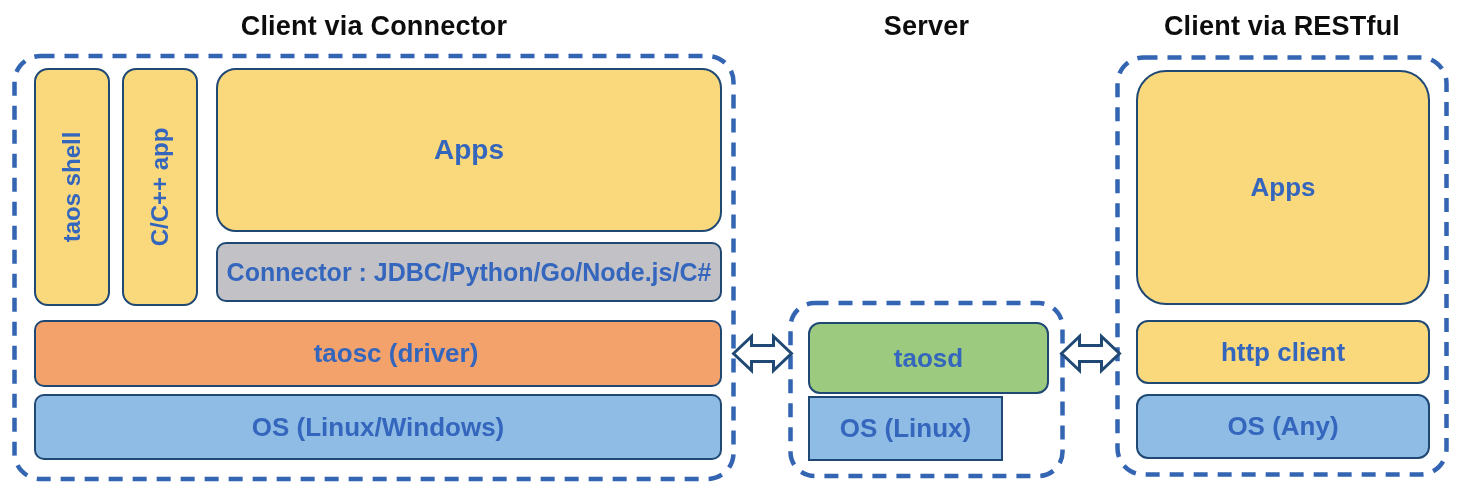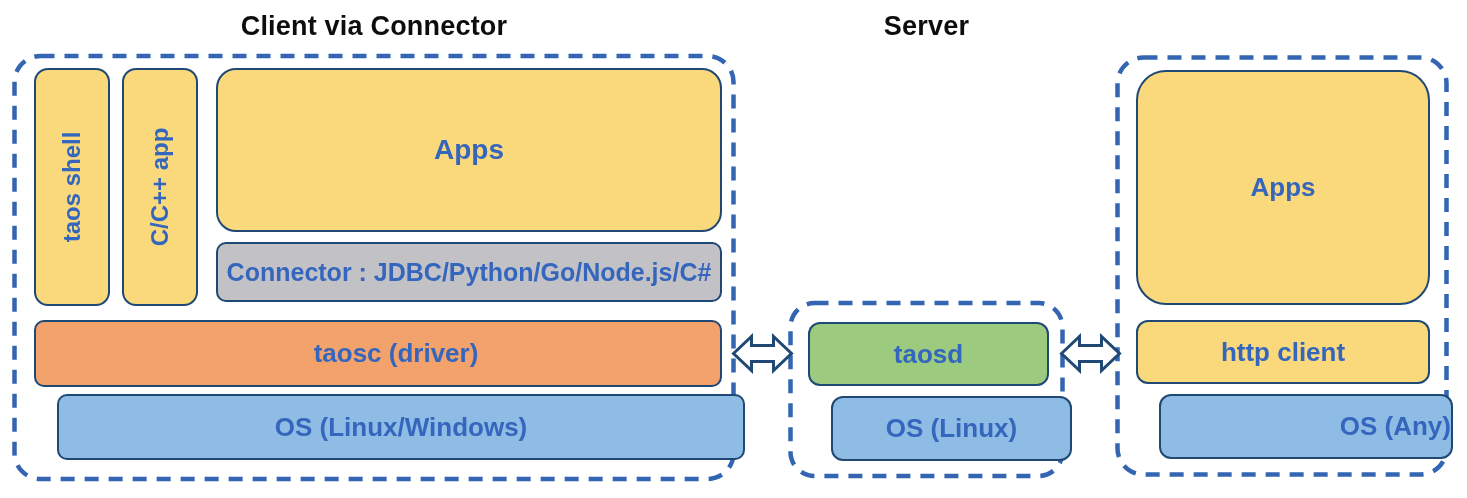--- a/index.html
+++ b/index.html
@@ -45,52 +45,53 @@
     align-items: center;
     justify-content: center;
     font-weight: bold;
     color: #3566bd;
     font-size: 26px;
     text-align: center;
     z-index: 2;
   }
   .bg-yellow { background: #fad87c; }
   .bg-orange { background: #f4a26c; padding-left: 36px; }
-  .bg-blue   { background: #8fbce4; margin-left: 23px; }
+  .bg-blue   { background: #8fbce4; }
   .bg-green  { background: #9cca7e; }
   .bg-gray   { background: #c2c2c6; }
 
   .vbox { border-radius: 14px; }
   .vbox .vtext {
     transform: rotate(-90deg);
     white-space: nowrap;
     font-size: 24px;
   }
 
   #box-apps          { left: 216px;  top: 68px;  width: 506px; height: 164px; border-radius: 20px; font-size: 28px; }
   #box-taos-shell    { left: 34px;   top: 68px;  width: 76px;  height: 238px; }
   #box-cpp-app       { left: 122px;  top: 68px;  width: 76px;  height: 238px; }
   #box-connector     { left: 216px;  top: 242px; width: 506px; height: 60px;  border-radius: 10px; font-size: 25px; }
   #box-taosc         { left: 34px;   top: 320px; width: 688px; height: 67px;  border-radius: 10px; }
   #box-os-left       { left: 34px;   top: 394px; width: 688px; height: 66px;  border-radius: 10px; }
 
-  #box-taosd         { left: 808px;  top: 322px; width: 241px; height: 64px;  border-radius: 12px; }
-  #box-os-server     { left: 808px;  top: 396px; width: 241px; height: 65px;  border-radius: 12px; }
+  #box-taosd         { left: 808px;  top: 322px; width: 241px; height: 72px;  border-radius: 12px; }
+  #box-os-server     { left: 808px;  top: 396px; width: 195px; height: 65px;  border-radius: 0; }
 
   #box-apps-restful  { left: 1136px; top: 70px;  width: 294px; height: 235px; border-radius: 30px; line-height: 35px; }
   #box-http-client   { left: 1136px; top: 320px; width: 294px; height: 64px;  border-radius: 12px; text-align: right; }
-  #box-os-any        { left: 1136px; top: 394px; width: 294px; height: 65px;  border-radius: 12px; justify-content: flex-end; }
+  #box-os-any        { left: 1136px; top: 394px; width: 294px; height: 65px;  border-radius: 12px; }
 </style>
 </head>
 <body>
 
 <div class="stage">
 
   <div class="section-title" id="title-server">Server</div>
   <div class="section-title" id="title-connector">Client via Connector</div>
+  <div class="section-title" id="title-restful">Client via RESTful</div>
 
   <svg class="svg-layer" viewBox="0 0 1467 498">
     <rect x="14.5" y="56" width="719" height="423" rx="26" ry="26" fill="none" stroke="#3365b2" stroke-width="4.5" stroke-dasharray="14 10"></rect>
     <rect x="790.5" y="303" width="272" height="173" rx="24" ry="24" fill="none" stroke="#3365b2" stroke-width="4.5" stroke-dasharray="14 10"></rect>
     <rect x="1117.5" y="57.5" width="329" height="417" rx="26" ry="26" fill="none" stroke="#3365b2" stroke-width="4.5" stroke-dasharray="14 10"></rect>
 
     <path d="M 733.5,353.5 L 751.5,336.5 L 751.5,345.5 L 773.5,345.5 L 773.5,336.5 L 791.5,353.5
              L 773.5,370.5 L 773.5,361.5 L 751.5,361.5 L 751.5,370.5 Z" fill="#ffffff" stroke="#1f4974" stroke-width="3" stroke-linejoin="miter"></path>
     <path d="M 1061.5,353.5 L 1079.5,336.5 L 1079.5,345.5 L 1101.5,345.5 L 1101.5,336.5 L 1119.5,353.5
              L 1101.5,370.5 L 1101.5,361.5 L 1079.5,361.5 L 1079.5,370.5 Z" fill="#ffffff" stroke="#1f4974" stroke-width="3" stroke-linejoin="miter"></path>

